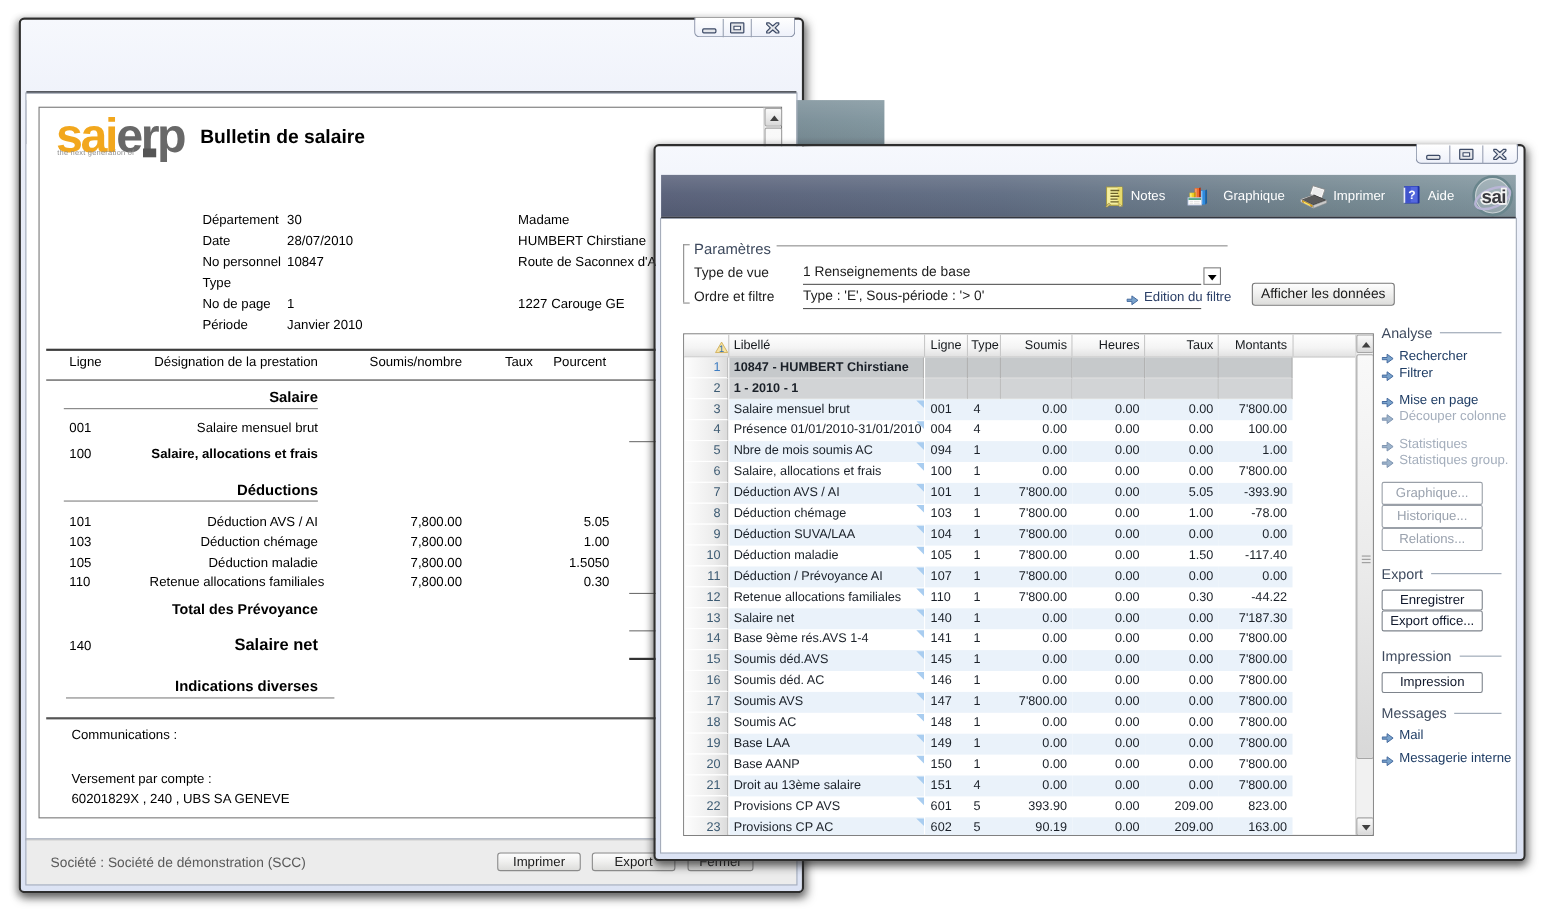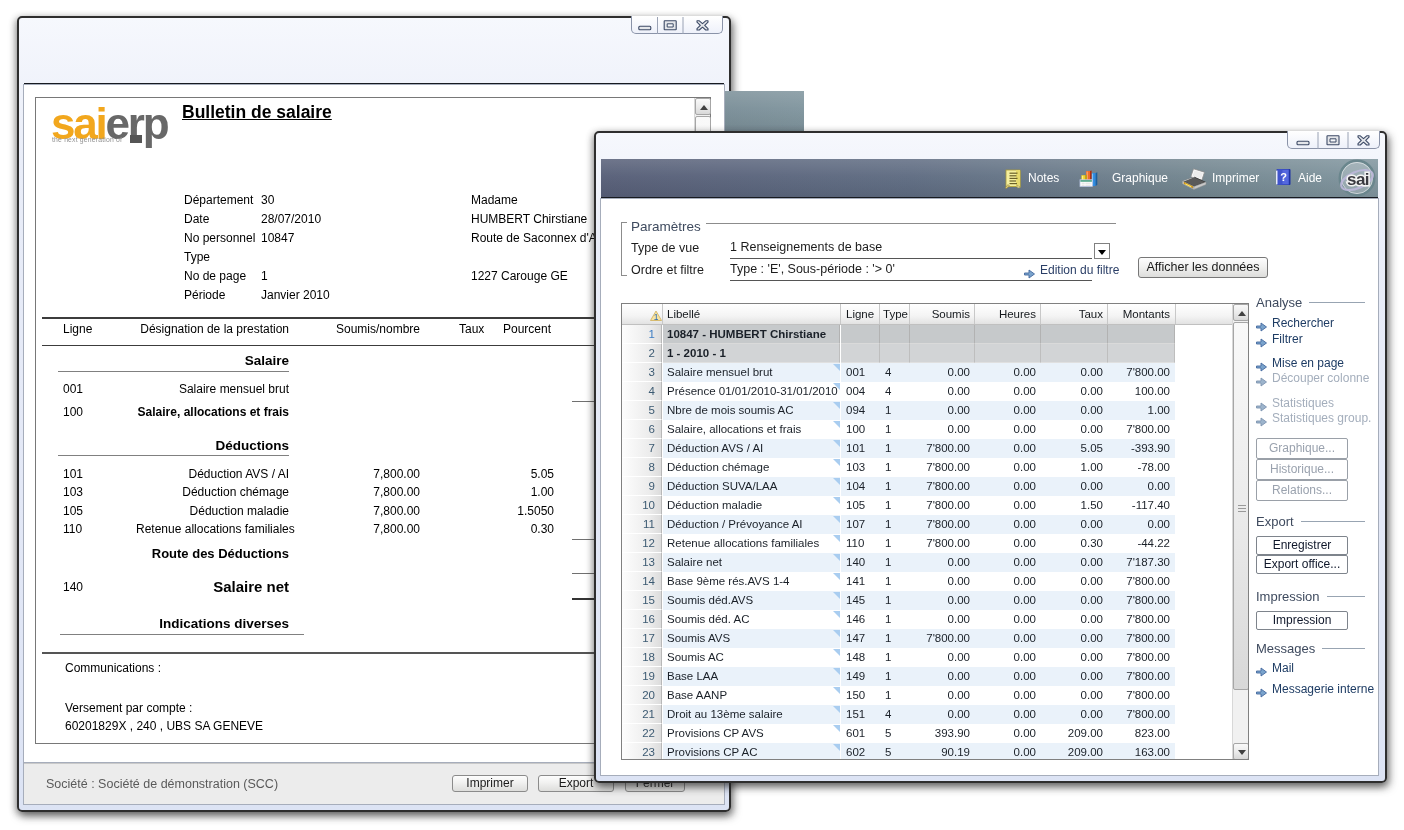--- a/index.html
+++ b/index.html
@@ -119,21 +119,21 @@
 <text x="21" y="26.5" font-family="Liberation Sans,sans-serif" font-size="17" font-weight="bold" fill="#3a3a40" text-anchor="middle" stroke="#f4f4f4" stroke-width="3" paint-order="stroke" letter-spacing="-0.5">sai</text>
 </svg></div>
   </div>
   <div class="darkline" style="left:5px; top:65px; width:700px;"></div>
   <div class="content doc" style="left:5px; top:67px; width:700px; height:678px;">
     <div class="page" style="left:11px; top:12px; width:676px; height:647px;">
 
       <div class="abs" style="left:15px; top:1px; font-weight:bold; font-size:44px; letter-spacing:-2.2px; color:#f2a71d;">sai<span style="color:#686868;">erp</span></div>
       <div class="abs" style="left:16px; top:38px; font-size:6.8px; color:#909090; letter-spacing:0.2px;">the next generation of</div>
       <div class="abs" style="left:94px; top:37px; width:12px; height:8px; background:#555;"></div>
-      <div class="abs b" style="left:146px; top:4px; font-size:17.5px; text-decoration:underline;">Bulletin de salaire</div>
+      <div class="abs b" style="left:146px; top:16px; font-size:17.5px; ">Bulletin de salaire</div>
 
       <div class="abs" style="left:148px; top:95px;">Département</div>
         <div class="abs" style="left:225px; top:95px;">30</div>
       <div class="abs" style="left:148px; top:114px;">Date</div>
         <div class="abs" style="left:225px; top:114px;">28/07/2010</div>
       <div class="abs" style="left:148px; top:133px;">No personnel</div>
         <div class="abs" style="left:225px; top:133px;">10847</div>
       <div class="abs" style="left:148px; top:152px;">Type</div>
       <div class="abs" style="left:148px; top:171px;">No de page</div>
         <div class="abs" style="left:225px; top:171px;">1</div>
@@ -168,21 +168,21 @@
       <div class="abs r" style="left:300px; top:387px; width:84px;">7,800.00</div>
       <div class="abs r" style="left:440px; top:387px; width:78px;">1.00</div>
       <div class="abs" style="left:27px; top:406px;">105</div>
       <div class="abs r" style="left:100px; top:406px; width:153px;">Déduction maladie</div>
       <div class="abs r" style="left:300px; top:406px; width:84px;">7,800.00</div>
       <div class="abs r" style="left:440px; top:406px; width:78px;">1.5050</div>
       <div class="abs" style="left:27px; top:424px;">110</div>
       <div class="abs r" style="left:100px; top:424px; width:153px;">Retenue allocations familiales</div>
       <div class="abs r" style="left:300px; top:424px; width:84px;">7,800.00</div>
       <div class="abs r" style="left:440px; top:424px; width:78px;">0.30</div>
-      <div class="abs r b" style="left:100px; top:448px; width:153px; font-size:13px;">Route des Déductions</div>
+      <div class="abs r b" style="left:100px; top:448px; width:153px; font-size:13px;">Total des Prévoyance</div>
       <div class="abs" style="left:27px; top:482px;">140</div>
       <div class="abs r b" style="left:100px; top:480px; width:153px; font-size:15px;">Salaire net</div>
       <div class="abs r b" style="left:100px; top:518px; width:153px; font-size:13.5px;">Indications diverses</div>
       <div class="hline" style="left:24px; top:536px; width:244px; background:#808080;"></div>
       <div class="hline" style="left:6px; top:554px; width:575px; height:2px; background:#555;"></div>
       <div class="abs" style="left:29px; top:563px;">Communications :</div>
       <div class="abs" style="left:29px; top:603px;">Versement par compte :</div>
       <div class="abs" style="left:29px; top:621px;">60201829X , 240 , UBS SA GENEVE</div>
 
       <div class="hline" style="left:536px; top:303px; width:140px; background:#707070;"></div>

